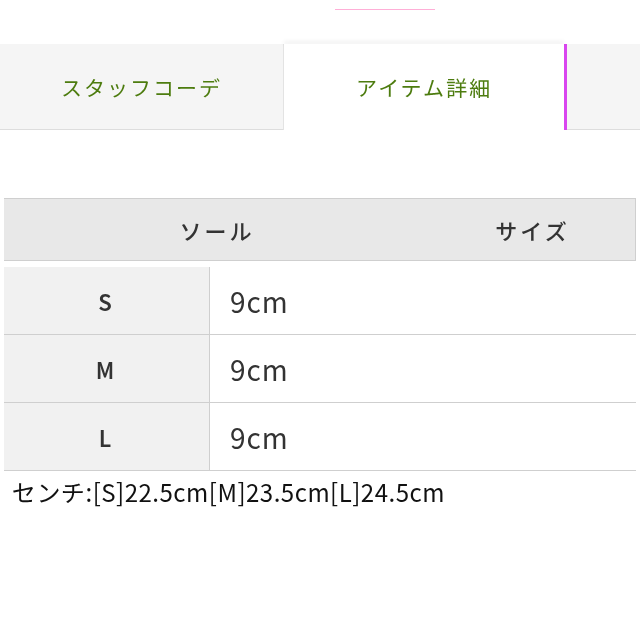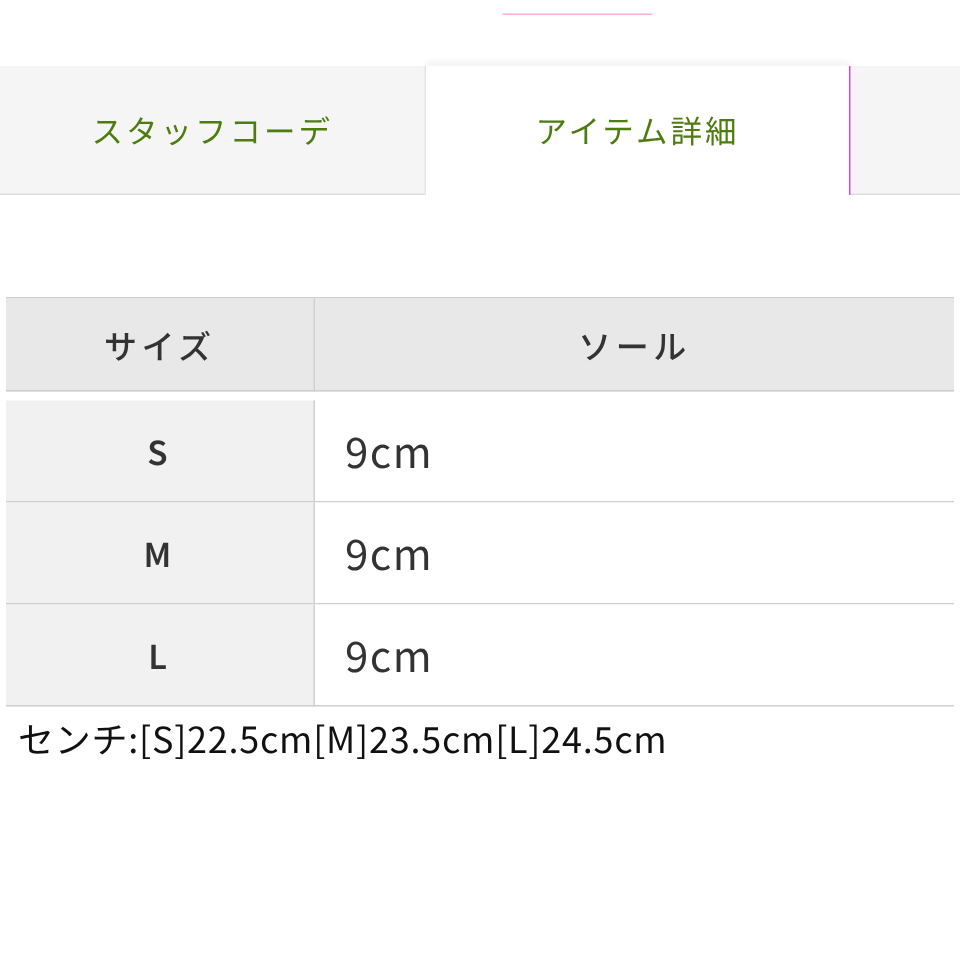--- a/index.html
+++ b/index.html
@@ -13,21 +13,21 @@
       border-bottom:1px solid #ff1a8c; opacity:.35; }
 
     
     .tabbar { position:absolute; top:44px; left:0; width:640px; height:86px;
       display:flex; background:#f5f5f5; }
     .tab { flex:1 0 auto; display:flex; align-items:center; justify-content:center;
       font-size:21px; color:#4d7c0f; letter-spacing:2px; cursor:pointer;
       border-bottom:1px solid #ddd; }
     .tab.first  { width:283px; flex:0 0 283px; }
     .tab.second { width:284px; flex:0 0 284px; background:#fff; position:relative;
-      border-left:1px solid #e3e3e3; border-right:1px solid #d946ef; border-bottom:none; }
+      border-left:1px solid #e3e3e3; border-right:3px solid #d946ef; border-bottom:none; }
     .tab.second::before{ content:""; position:absolute; top:0; left:0; right:0;
       height:4px; background:#fff; box-shadow:0 -3px 4px rgba(0,0,0,.06); }
     .tab.rest { flex:1 1 auto; }
 
     
     .tablewrap { position:absolute; top:198px; left:4px; width:632px;
       border-top:1px solid #cfcfcf; }
     .row { display:flex; height:68px; }
     .cell { display:flex; align-items:center; justify-content:center;
       font-size:22px; color:#333; letter-spacing:3px;
@@ -54,22 +54,22 @@
   <div class="top-hint"></div>
 
   <div class="tabbar">
     <div class="tab first">スタッフコーデ</div>
     <div class="tab second">アイテム詳細</div>
     <div class="tab rest"></div>
   </div>
 
   <div class="tablewrap">
     <div class="row head">
+      <div class="cell sole">ソール</div>
       <div class="cell size">サイズ</div>
-      <div class="cell sole">ソール</div>
     </div>
     <div class="row body">
       <div class="cell size">S</div>
       <div class="cell sole">9cm</div>
     </div>
     <div class="row body">
       <div class="cell size">M</div>
       <div class="cell sole">9cm</div>
     </div>
     <div class="row body">

